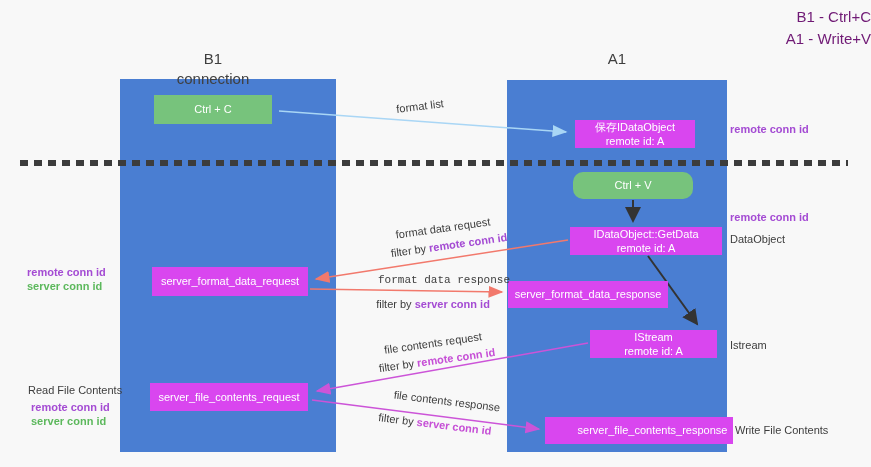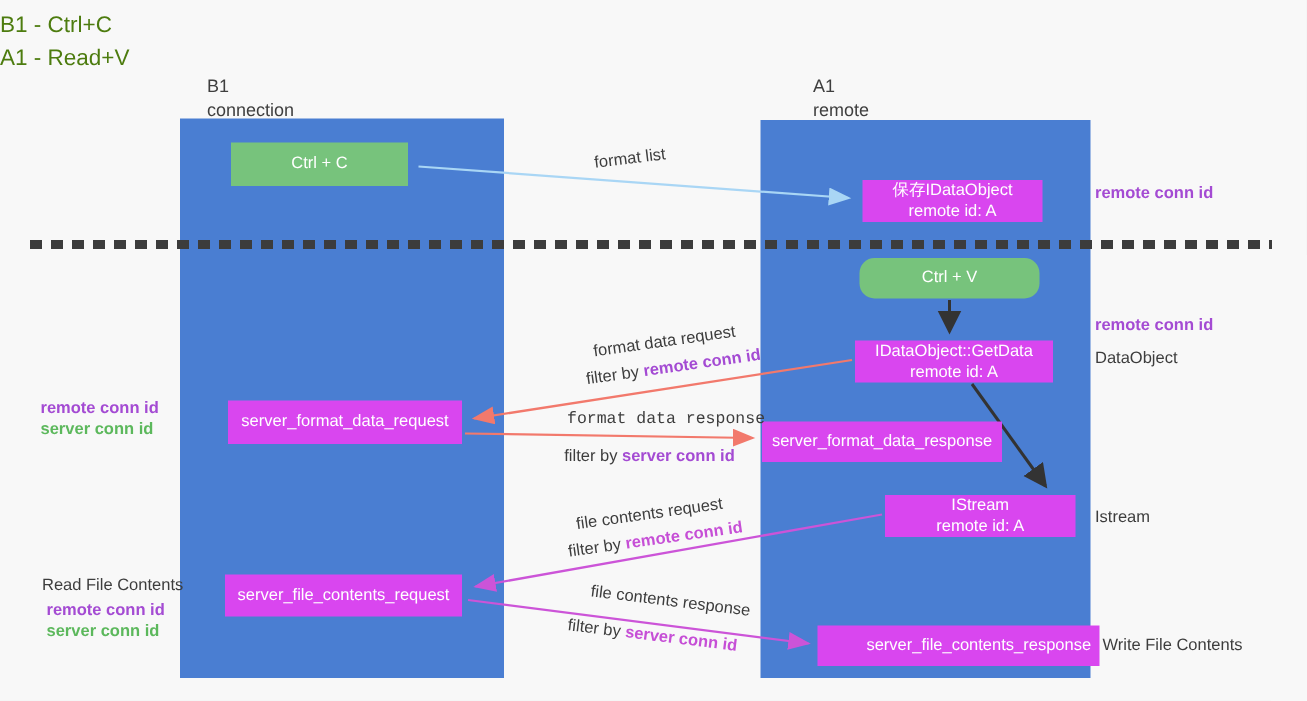--- a/index.html
+++ b/index.html
@@ -4,48 +4,47 @@
 <style>
   html,body{margin:0;padding:0;}
   body{font-family:"Liberation Sans",sans-serif;background:#f1f1f1;}
   #canvas{position:relative;width:871px;height:467px;background:#f8f8f8;overflow:hidden;}
   .col{position:absolute;background:#4a7ed2;z-index:1;}
   #arrows{position:absolute;left:0;top:0;z-index:2;pointer-events:none;}
   .box{position:absolute;z-index:3;display:flex;flex-direction:column;align-items:center;justify-content:center;
        color:#fff;font-size:11px;line-height:1.3;text-align:center;white-space:nowrap;}
   .green{background:#77c37c;}
   .orange{background:#d946ef;}
-  .hdr{position:absolute;z-index:3;font-size:12px;color:#3f3f3f;line-height:1.35;}
-  .title{position:absolute;z-index:3;width:100%;text-align:left;font-size:15px;color:#4d7c0f;line-height:1.45;}
+  .hdr{position:absolute;z-index:3;font-size:15px;color:#3f3f3f;text-align:center;line-height:1.35;}
+  .title{position:absolute;z-index:3;width:100%;text-align:right;font-size:15px;color:#701a75;line-height:1.45;}
   .lbl{position:absolute;z-index:4;font-size:11px;color:#3d3d3d;white-space:nowrap;}
   .ctr{text-align:center;}
   .purple{color:#a44bd3;font-weight:bold;}
   .magenta{color:#c64fd6;font-weight:bold;}
   .greenTxt{color:#5cb85c;font-weight:bold;}
   .rneg{transform:rotate(-8deg);}
   .rneg7{transform:rotate(-7deg);}
   .rpos{transform:rotate(7deg);}
 </style>
 </head>
 <body>
 
 <div id="canvas">
 
   <div class="title" style="top:6px;">
     <div>B1 - Ctrl+C</div>
-    <div>A1 - Read+V</div>
+    <div>A1 - Write+V</div>
   </div>
 
   <div class="hdr" style="left:138px;top:49px;width:150px;">
     <div>B1</div>
     <div>connection</div>
   </div>
   <div class="hdr" style="left:542px;top:49px;width:150px;">
     <div>A1</div>
-    <div>remote</div>
   </div>
 
   <div class="col" style="left:120px;top:79px;width:216px;height:373px;"></div>
   <div class="col" style="left:507px;top:80px;width:220px;height:372px;"></div>
 
   <svg id="arrows" width="871" height="467">
     <defs>
       <marker id="mblue" markerWidth="11" markerHeight="9" refX="9" refY="4" orient="auto">
           <path d="M0,0 L10,4 L0,8 z" fill="#a9d6f5"></path>
         </marker>
@@ -72,21 +71,21 @@
   <div class="box green" style="left:154px;top:95px;width:118px;height:29px;">
     <div>Ctrl + C</div>
   </div>
   <div class="box orange" style="left:575px;top:120px;width:120px;height:28px;">
     <div>保存IDataObject</div>
     <div>remote id: A</div>
   </div>
   <div class="box green" style="left:573px;top:172px;width:120px;height:27px;border-radius:10px;">
     <div>Ctrl + V</div>
   </div>
-  <div class="box orange" style="left:570px;top:227px;width:132px;height:28px;">
+  <div class="box orange" style="left:570px;top:227px;width:152px;height:28px;">
     <div>IDataObject::GetData</div>
     <div>remote id: A</div>
   </div>
   <div class="box orange" style="left:152px;top:267px;width:156px;height:29px;">
     <div>server_format_data_request</div>
   </div>
   <div class="box orange" style="left:508px;top:281px;width:160px;height:27px;">
     <div>server_format_data_response</div>
   </div>
   <div class="box orange" style="left:590px;top:330px;width:127px;height:28px;">

